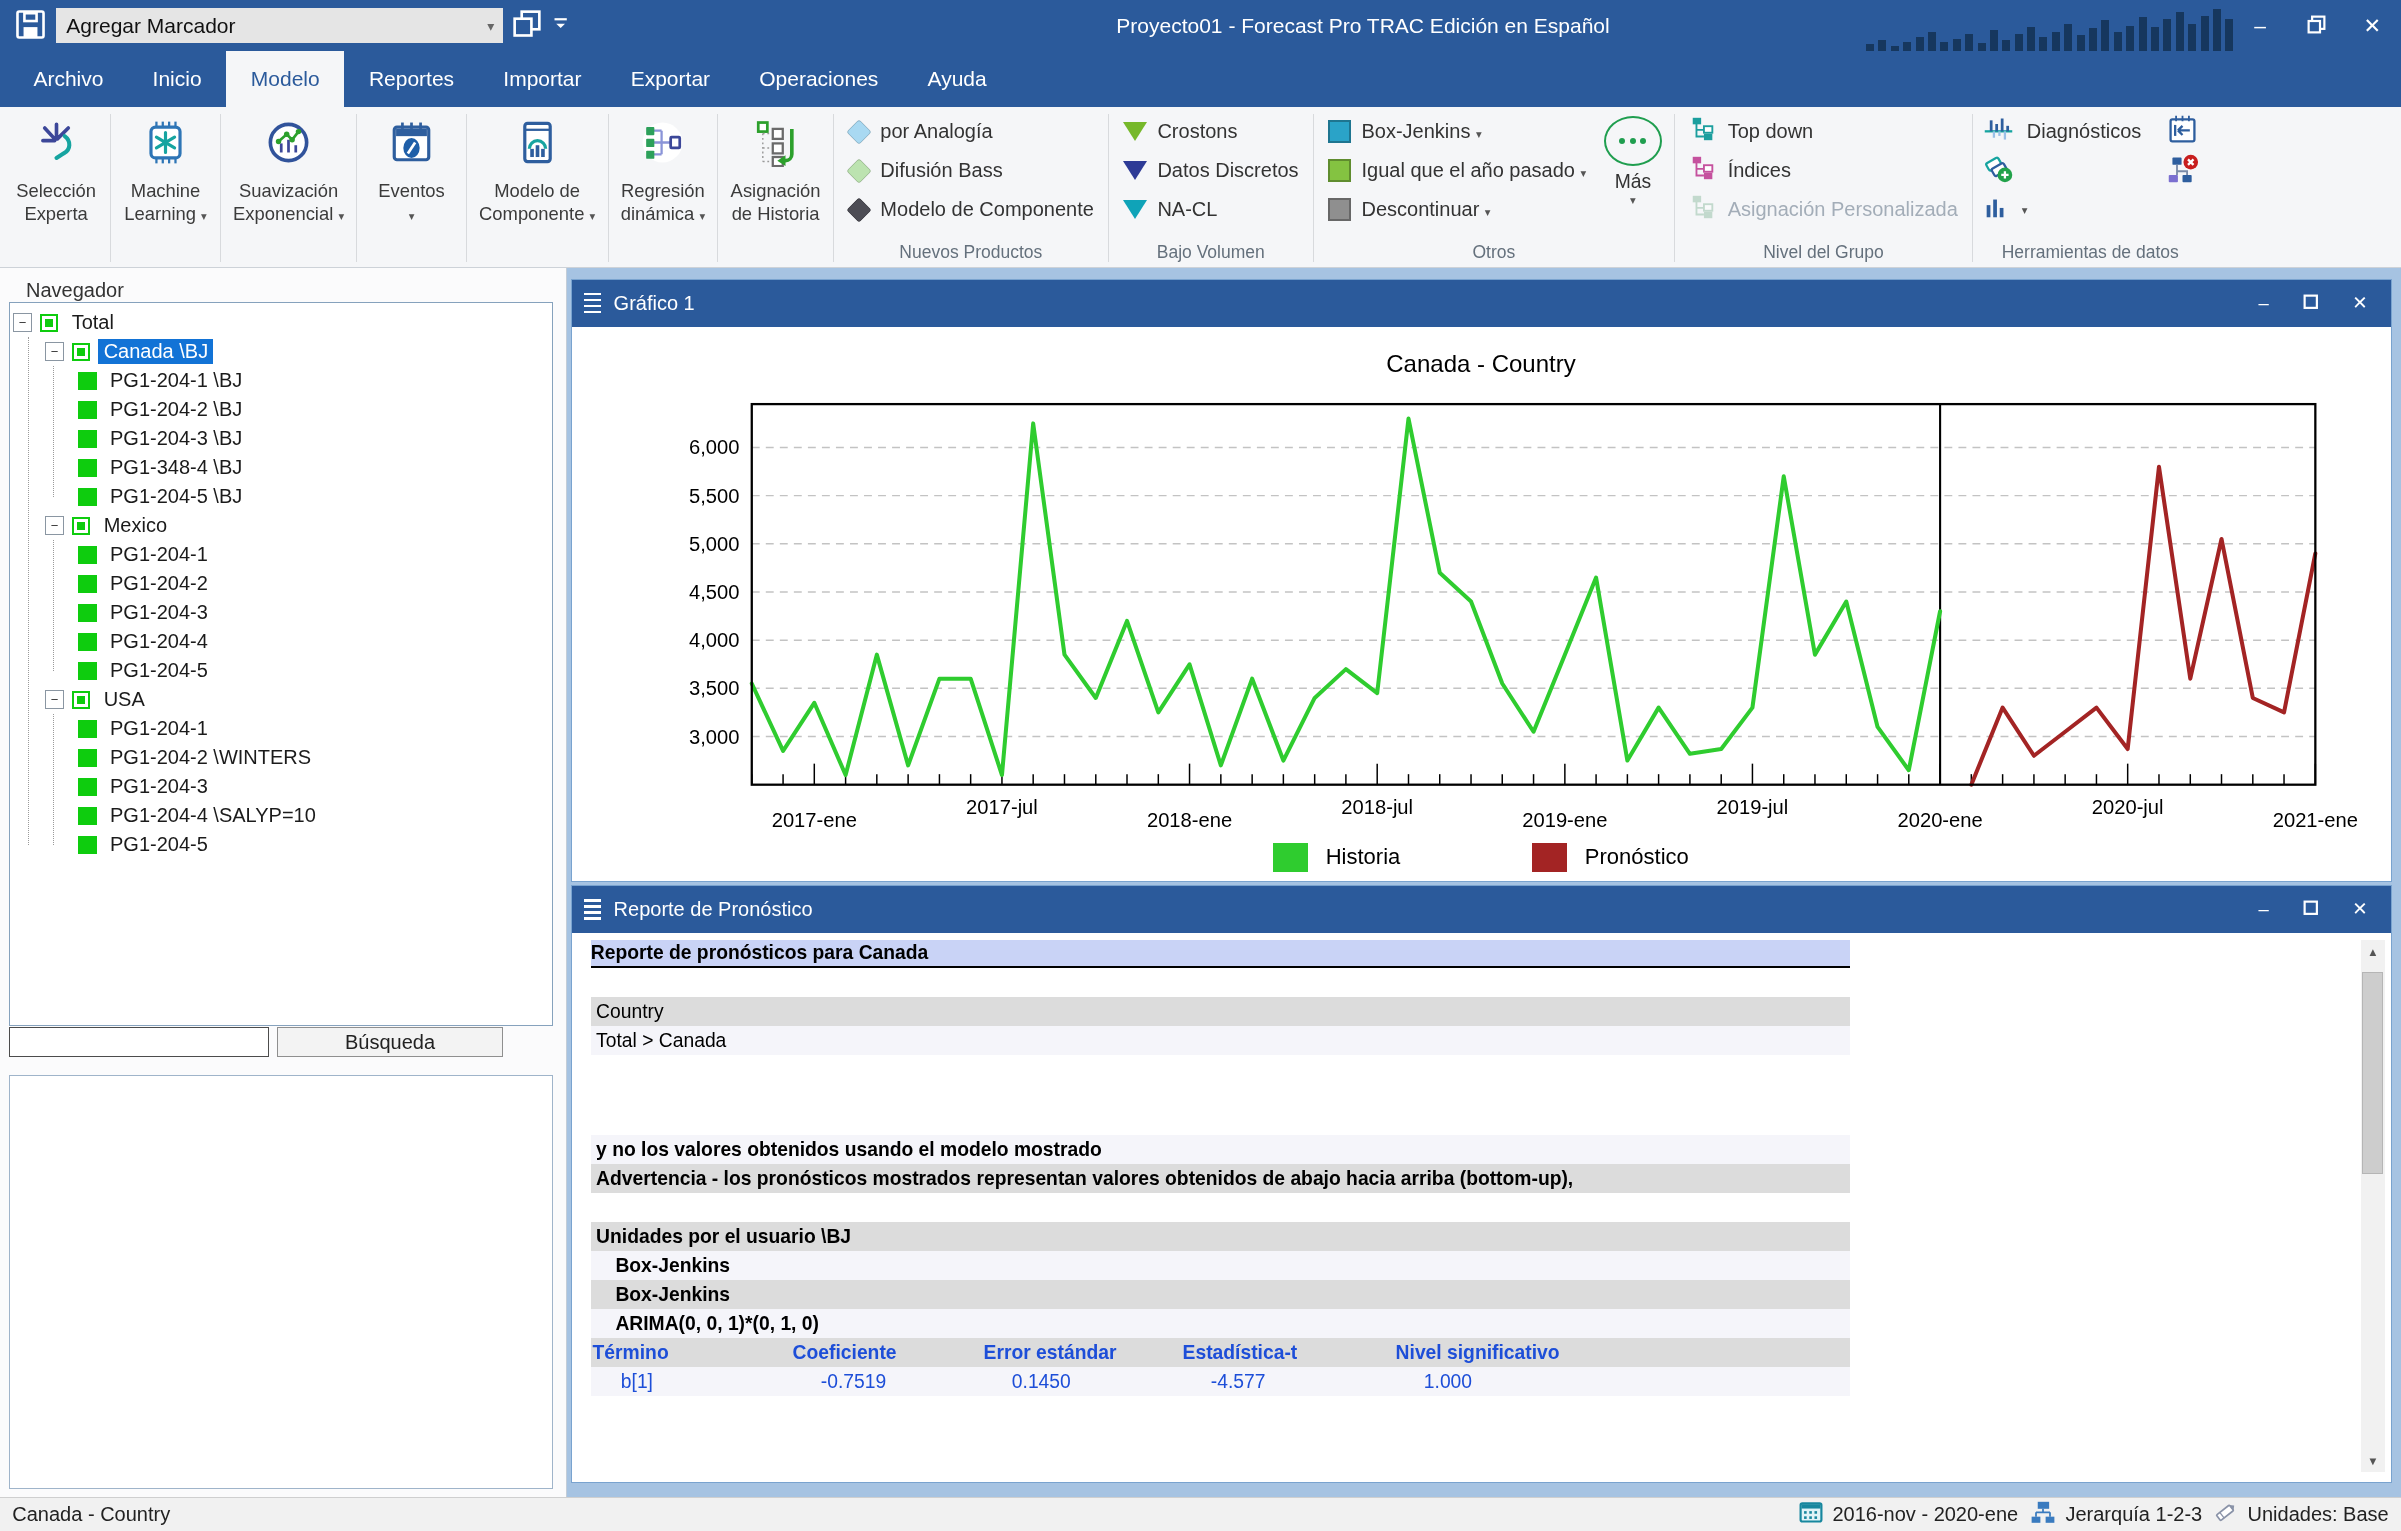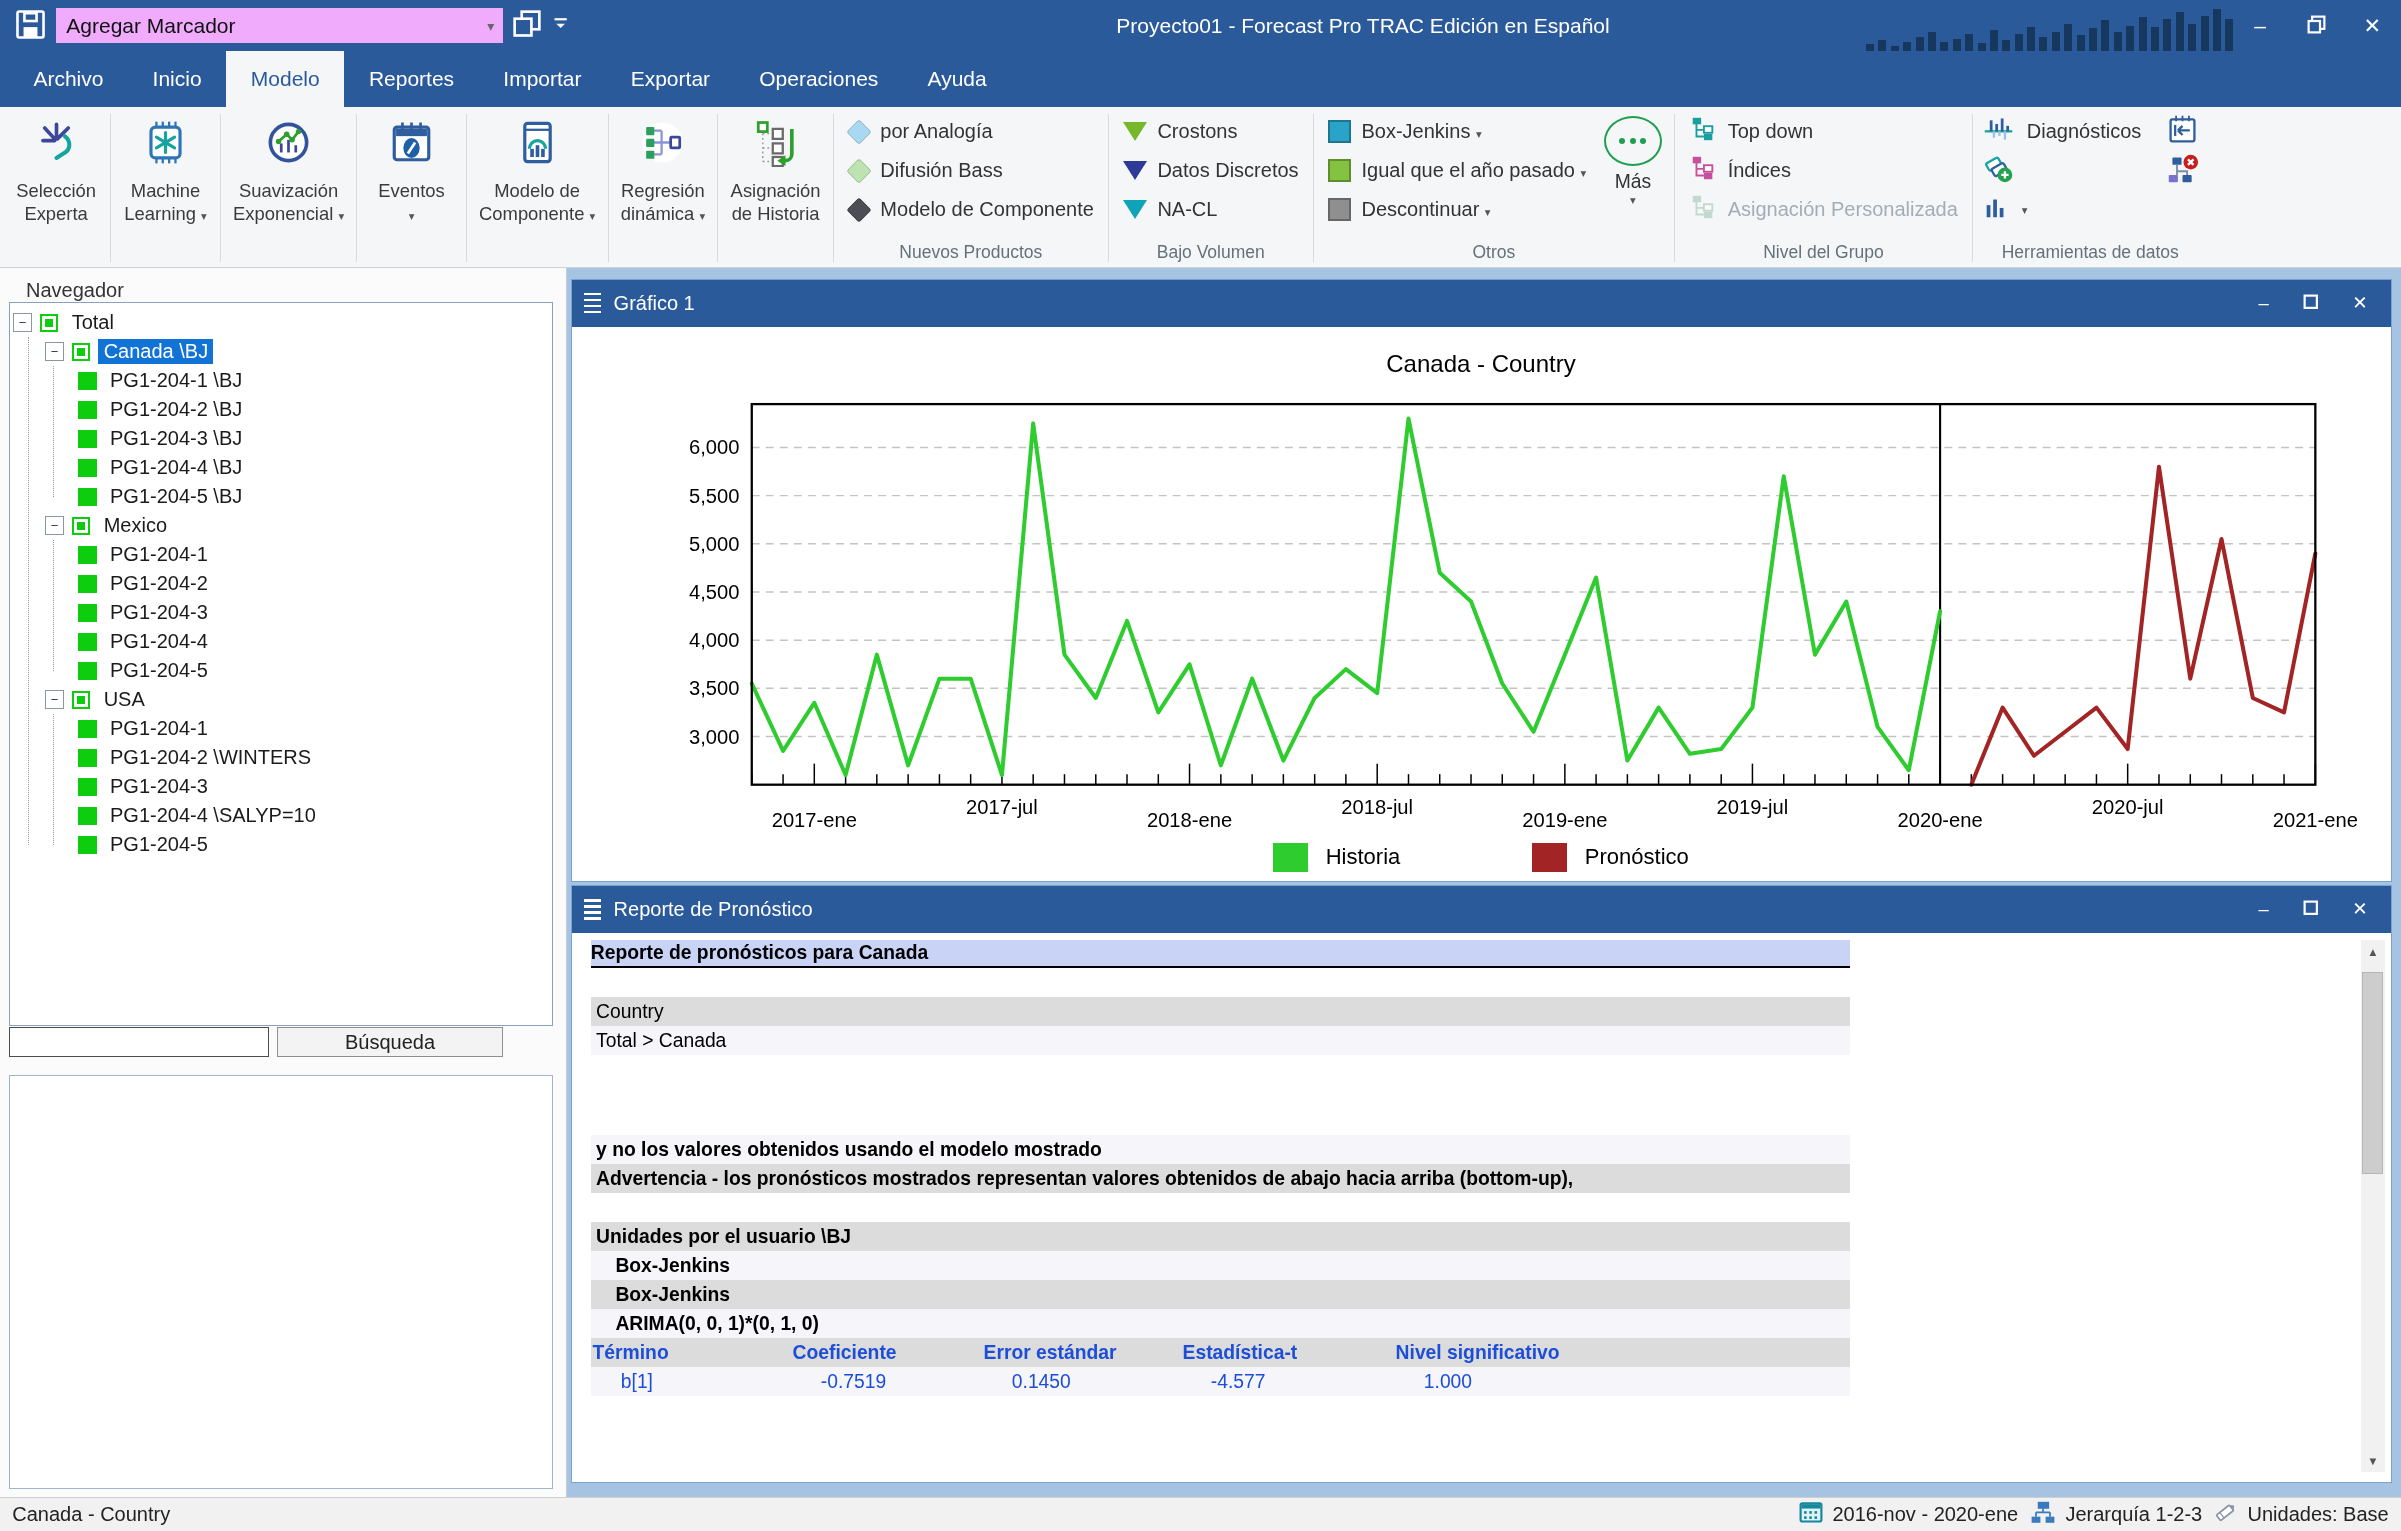--- a/index.html
+++ b/index.html
@@ -3,21 +3,21 @@
 <meta charset="utf-8">
 <style>
   html,body{margin:0;padding:0;}
   body{width:2401px;height:1531px;overflow:hidden;background:#e8eaed;
        font-family:"Liberation Sans",sans-serif;-webkit-font-smoothing:antialiased;}
   .app{position:relative;width:2401px;height:1531px;display:flex;flex-direction:column;}
 
   
   .titlebar{height:51px;background:#2b5a9b;display:flex;align-items:center;position:relative;flex:0 0 auto;}
   .qat{display:flex;align-items:center;gap:8.8px;padding-left:14px;z-index:2;}
-  .bookmark-combo{width:428px;height:35px;background:#f0abfc;display:flex;align-items:center;
+  .bookmark-combo{width:428px;height:35px;background:#e5e5e5;display:flex;align-items:center;
       justify-content:space-between;padding:0 8.8px 0 10.5px;font-size:21px;color:#111;}
   .bookmark-combo .arrow{color:#666;font-size:14px;}
   .app-title{position:absolute;left:1363px;top:0;height:51px;transform:translateX(-50%);
       display:flex;align-items:center;color:#fff;font-size:21px;white-space:nowrap;}
   .sparkline{position:absolute;left:1866px;bottom:0;width:386px;height:46px;display:flex;
       align-items:flex-end;gap:4.4px;}
   .sparkline div{width:8px;background:#16375e;}
   .win-controls{position:absolute;right:8.8px;top:0;height:51px;display:flex;align-items:center;gap:30px;padding-right:7px;}
   .wc{color:#fff;font-size:21px;line-height:1;width:26px;text-align:center;cursor:default;}
 
@@ -538,21 +538,21 @@
                 <div class="trow">
                   <span class="leaf-box"></span>
                   <span class="tlabel">PG1-204-2 \BJ</span>
                 </div>
                 <div class="trow">
                   <span class="leaf-box"></span>
                   <span class="tlabel">PG1-204-3 \BJ</span>
                 </div>
                 <div class="trow">
                   <span class="leaf-box"></span>
-                  <span class="tlabel">PG1-204-4 \BJ</span>
+                  <span class="tlabel">PG1-348-4 \BJ</span>
                 </div>
                 <div class="trow">
                   <span class="leaf-box"></span>
                   <span class="tlabel">PG1-204-5 \BJ</span>
                 </div>
               </div>
               <div class="trow">
                 <span class="expander"></span>
                 <span class="parent-box"></span>
                 <span class="tlabel">Mexico</span>

